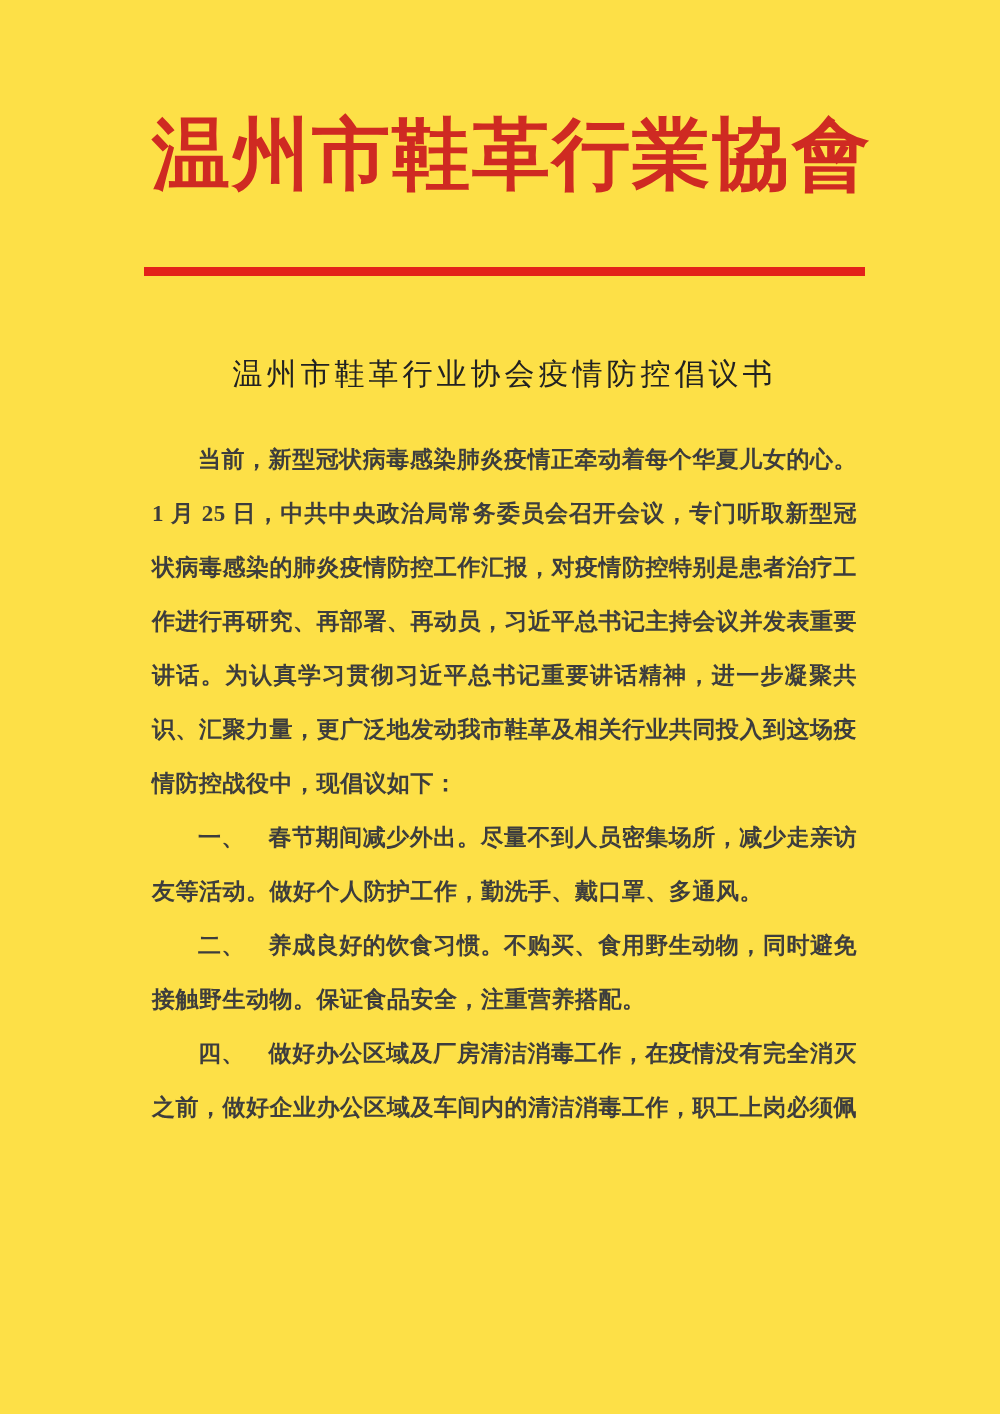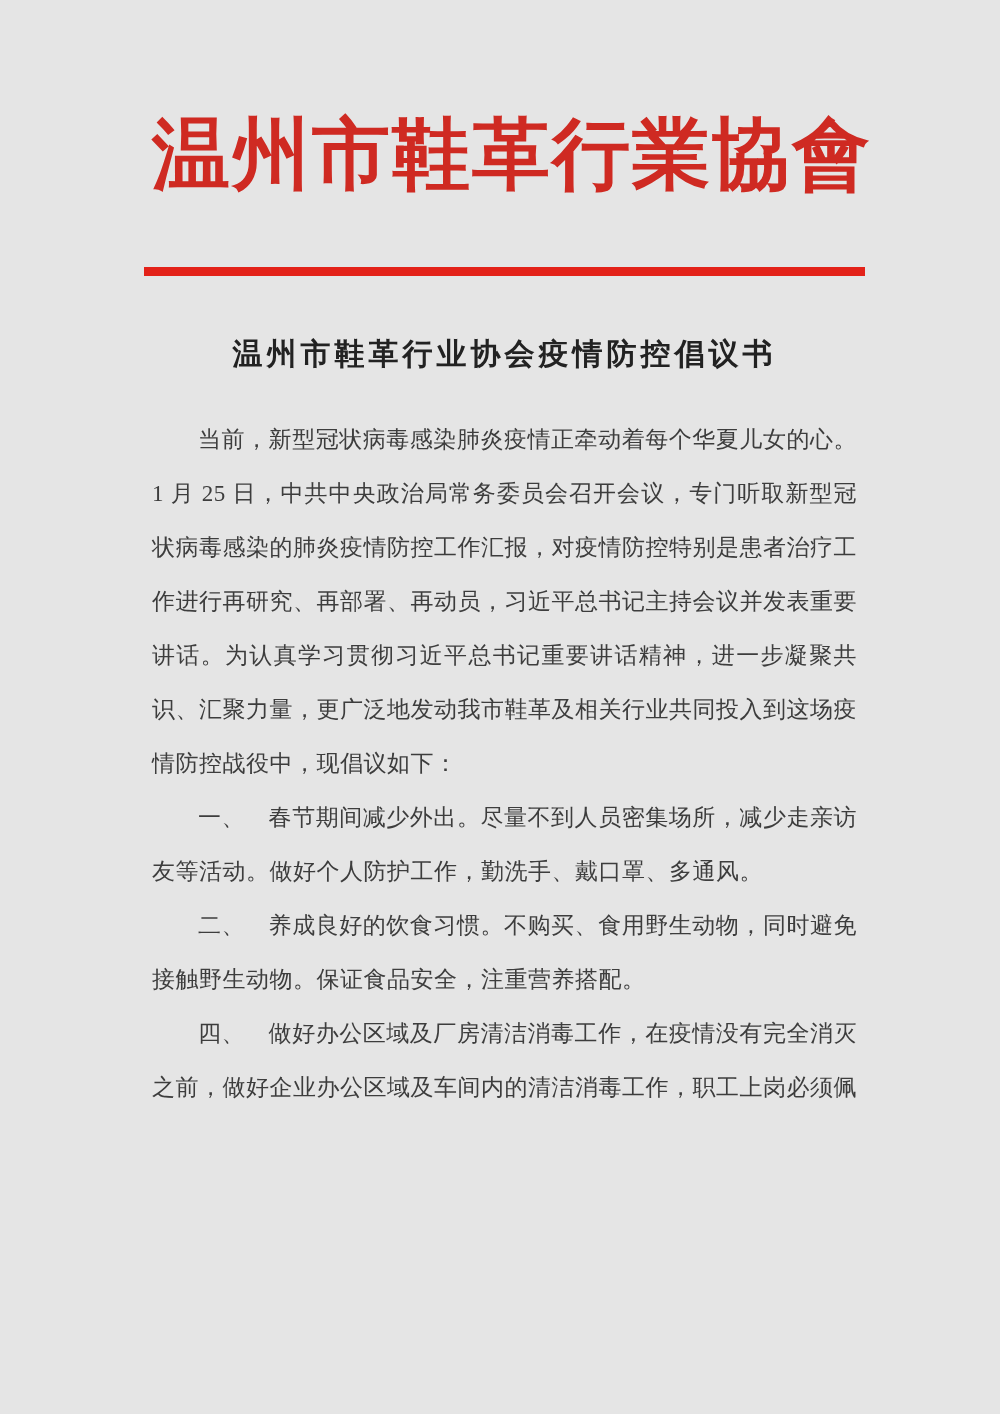--- a/index.html
+++ b/index.html
@@ -5,21 +5,21 @@
   html, body {
     margin: 0;
     padding: 0;
     background: #ffffff;
   }
   .page {
     position: relative;
     width: 1000px;
     height: 1414px;
     margin: 0 auto;
-    background: #e5e5e5;
+    background: #fde047;
     overflow: hidden;
     font-family: "Liberation Serif", "DejaVu Serif", serif;
   }
   .content {
     position: absolute;
     left: 152px;
     top: 0;
     width: 705px;
   }
   .letterhead {
@@ -34,31 +34,32 @@
   }
   .rule {
     margin-top: 62px;
     margin-left: -8px;
     width: calc(100% + 16px);
     height: 9px;
     background: #e32219;
     border: none;
   }
   .doc-title {
-    margin-top: 58px;
+    margin-top: 78px;
     text-align: center;
     font-size: 30px;
-    font-weight: bold;
+    font-weight: normal;
     letter-spacing: 4px;
     color: #222222;
     white-space: nowrap;
   }
   .body-text {
     margin-top: 38px;
     color: #3d3d3d;
+    font-weight: bold;
   }
   .body-text p {
     margin: 0;
     font-size: 23px;
     line-height: 54px;
     text-align: justify;
     text-indent: 2em;
     letter-spacing: 0.5px;
   }
 </style>

